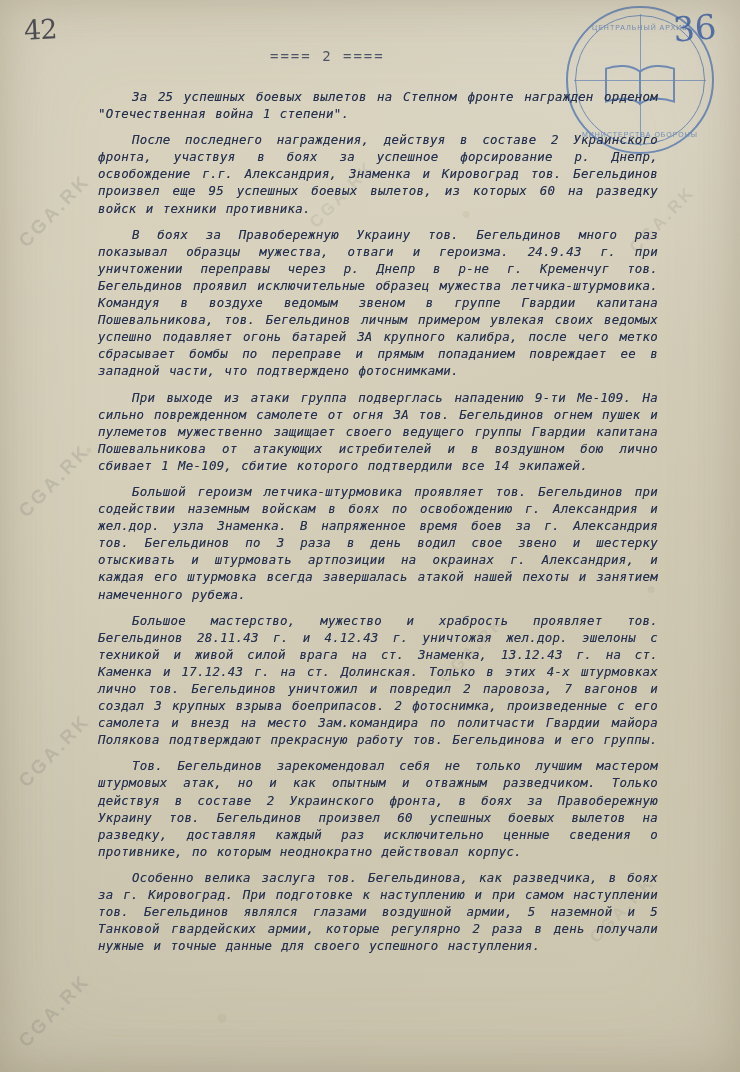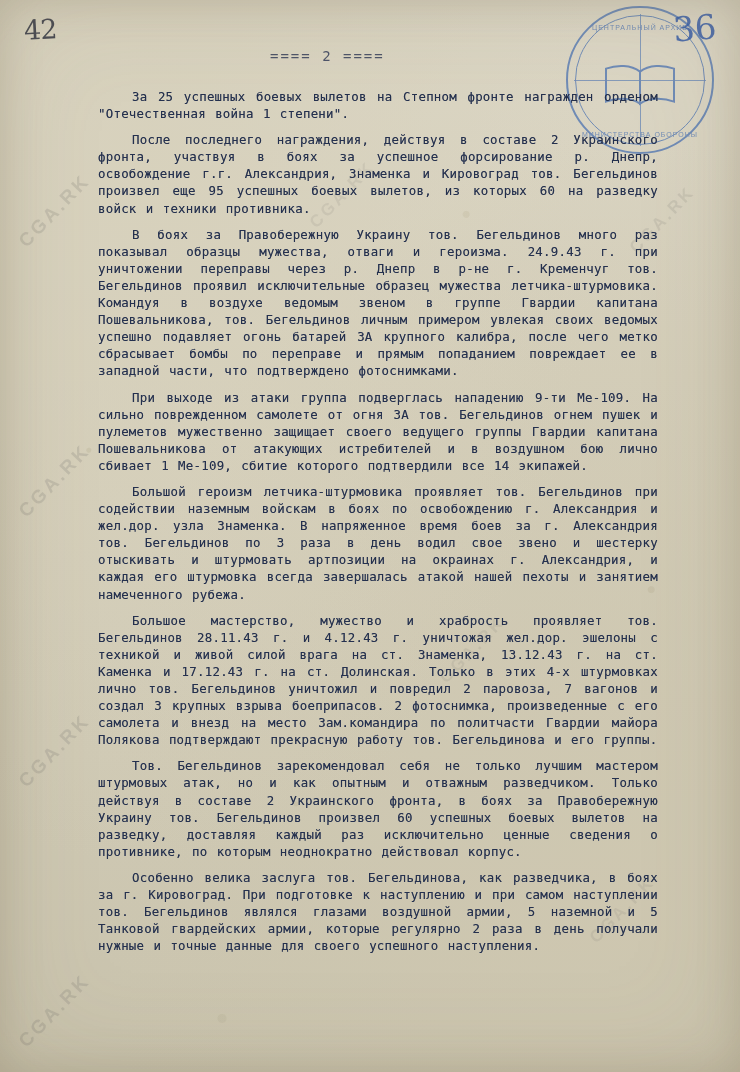--- a/index.html
+++ b/index.html
@@ -134,20 +134,21 @@
     line-height: 17.1px;
     letter-spacing: .25px;
     color: #24304e;
     text-align: justify;
     text-shadow: 0 0 .6px rgba(40,52,84,.5);
   }
   .doc p {
     margin: 0 0 9px 0;
     text-indent: 34px;
     word-spacing: 1.5px;
+    font-style: italic;
   }
   .doc p.last { margin-bottom: 16px; }
 
   
   .wm {
     position: absolute;
     font-family: "Liberation Sans", sans-serif;
     font-size: 19px;
     font-weight: bold;
     letter-spacing: 3px;

